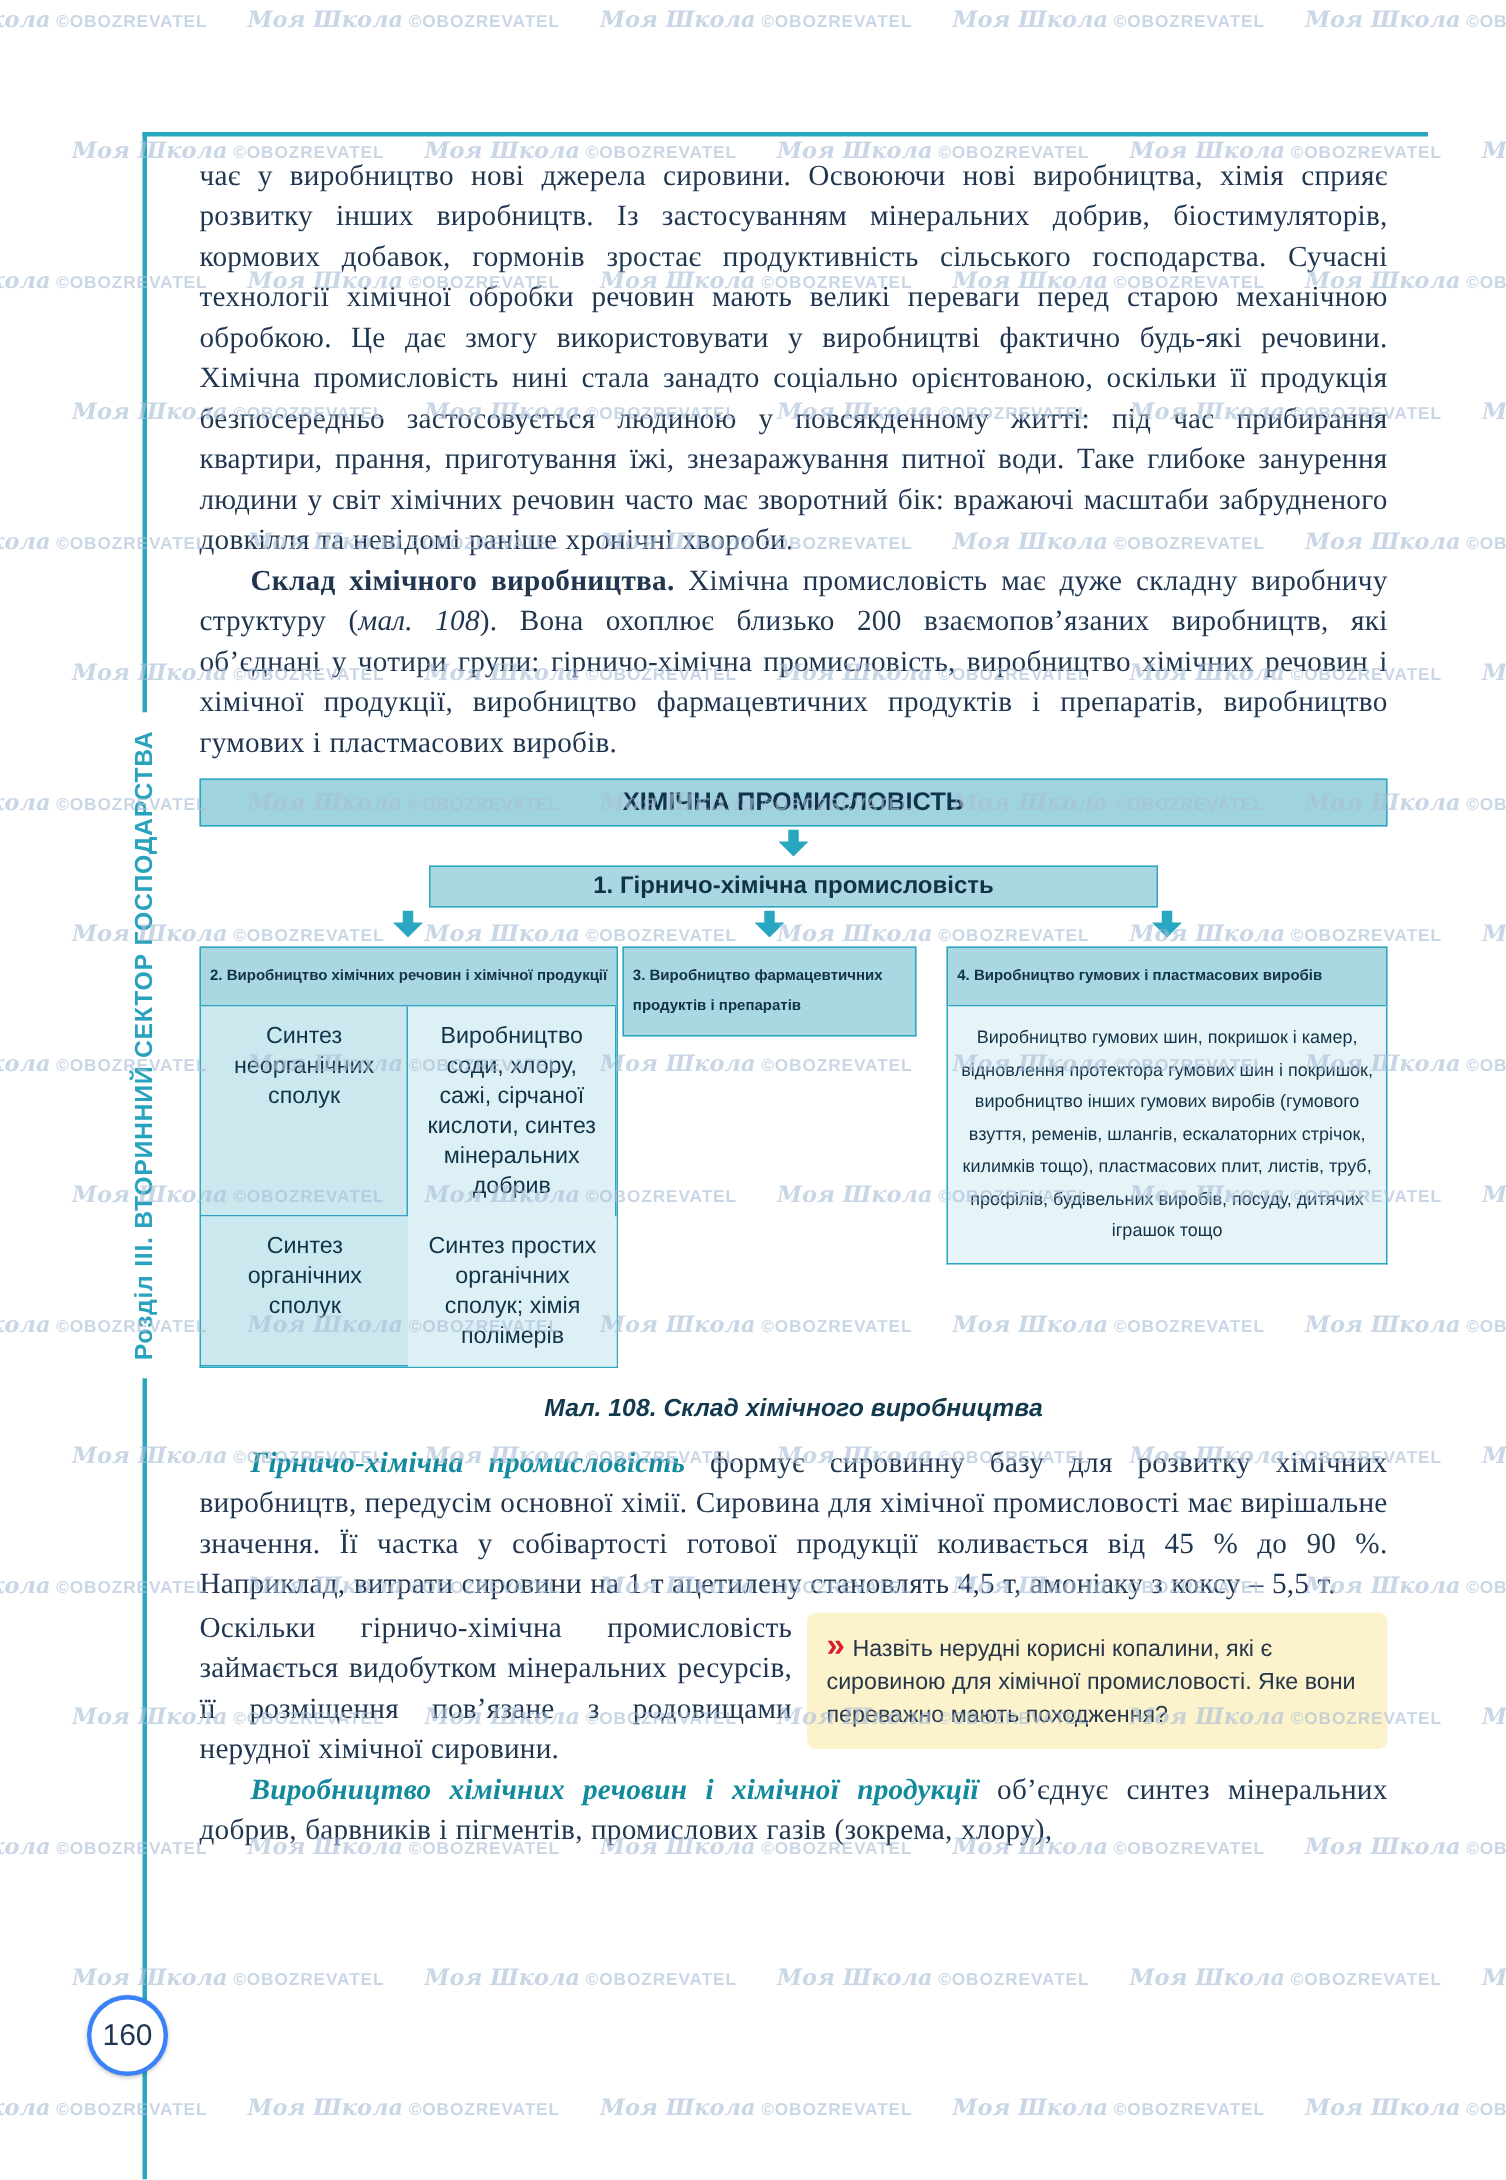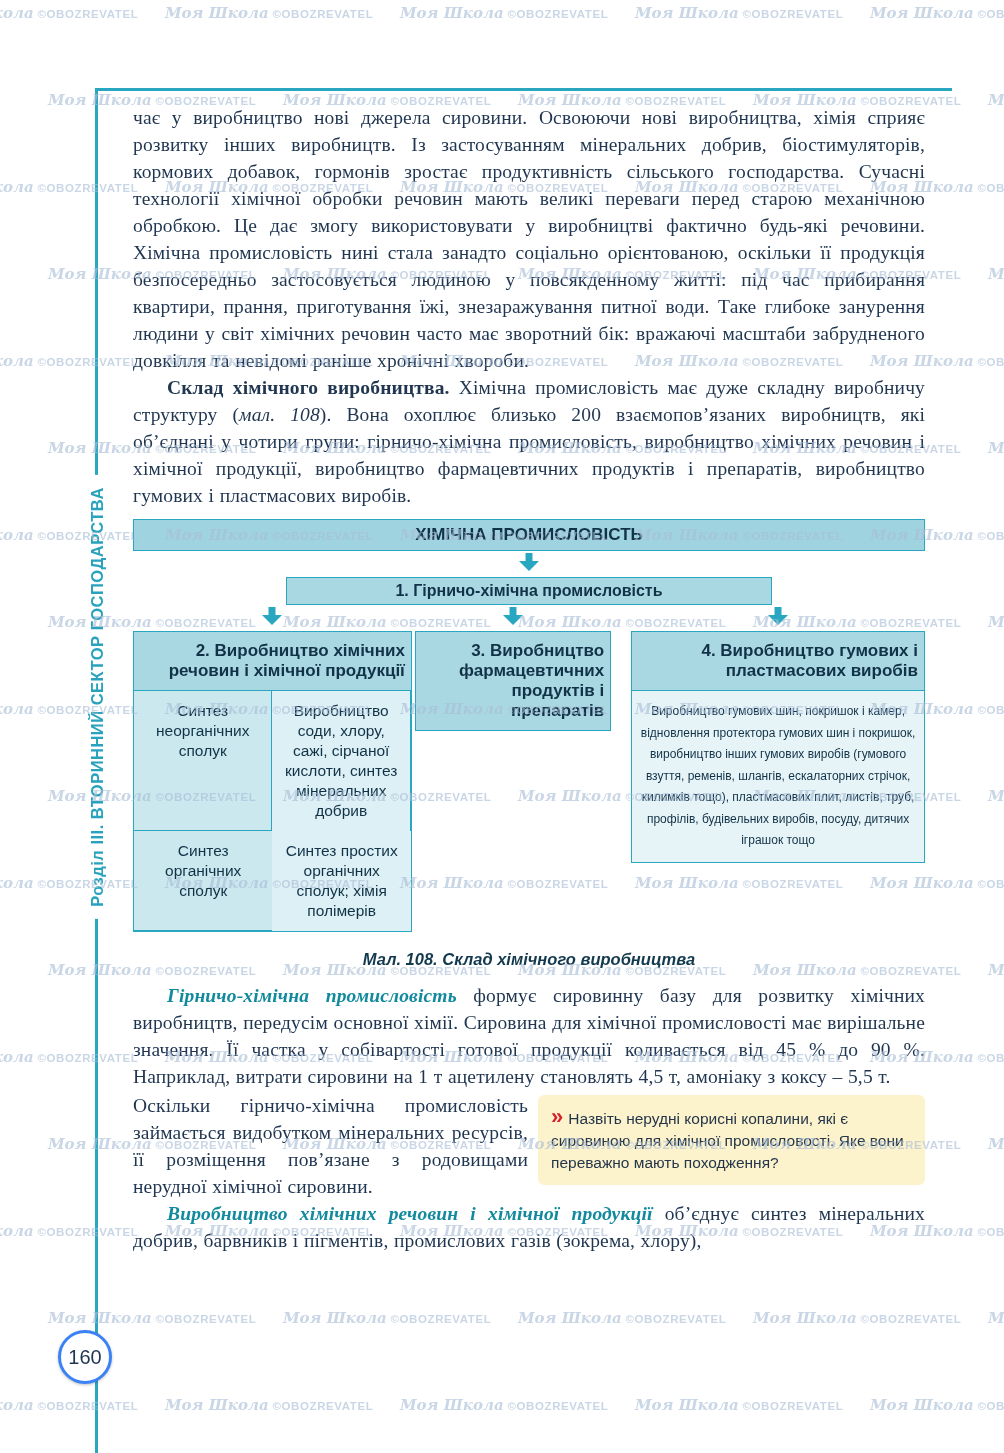--- a/index.html
+++ b/index.html
@@ -47,22 +47,22 @@
   .ar { display:flex; justify-content:center; align-items:center; }
   .d-l1 {
     width:486px; margin:0 auto; background:#a9d8e2; border:1px solid #2aa7c0;
     text-align:center; font-weight:bold; font-size:16px; padding:4px 0;
   }
   .groups { display:flex; align-items:flex-start; }
   .g2w { width:280px; margin-right:3px; }
   .g3w { width:197px; margin-right:20px; }
   .g4w { width:295px; }
   .g-head {
-    background:#a9d8e2; border:1px solid #2aa7c0; font-weight:bold; text-align:right;
-    font-size:17px; line-height:20px; padding:9px 6px;
+    background:#a9d8e2; border:1px solid #2aa7c0; font-weight:bold; text-align:left;
+    font-size:10px; line-height:20px; padding:9px 6px;
   }
   .g2-grid { display:grid; grid-template-columns:1fr 1fr; border:1px solid #2aa7c0; border-top:none; }
   .cell { text-align:center; font-size:15.5px; line-height:20px; padding:10px 6px; }
   .c1 { background:#cbe8ef; border-right:1px solid #2aa7c0; border-bottom:1px solid #2aa7c0; }
   .c2 { background:#cbe8ef; border-bottom:1px solid #2aa7c0; }
   .c3 { background:#dcf0f5; border-right:1px solid #2aa7c0; }
   .c4 { background:#dcf0f5; }
   .g-body {
     background:#e6f4f8; border:1px solid #2aa7c0; border-top:none;
     text-align:center; font-size:12px; line-height:21.5px; padding:10px 8px;

